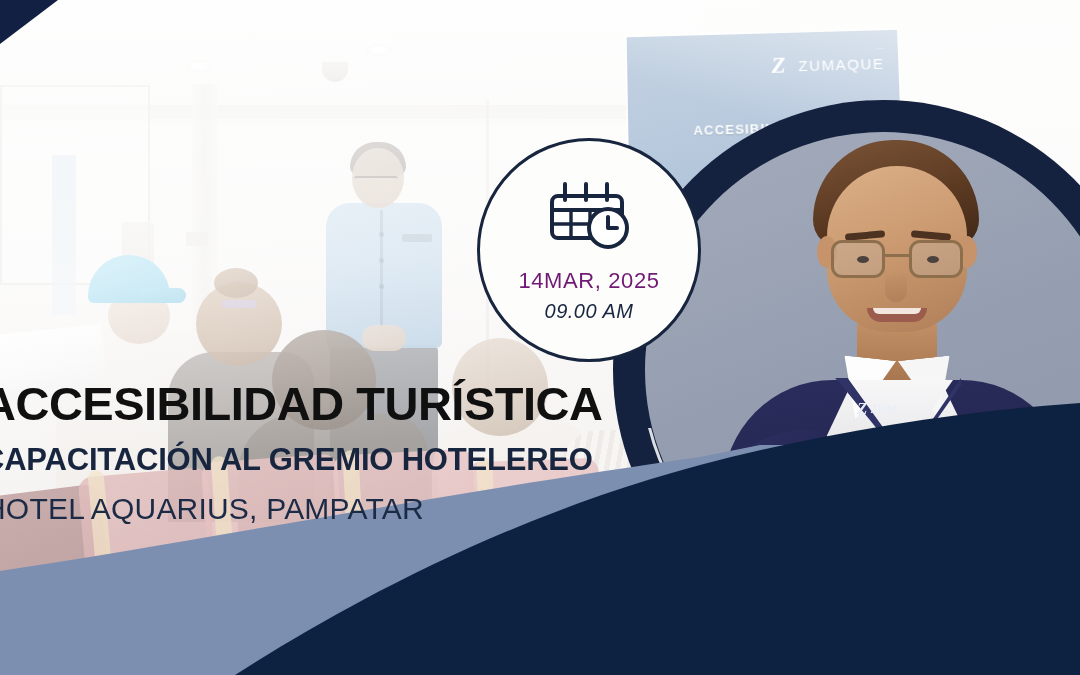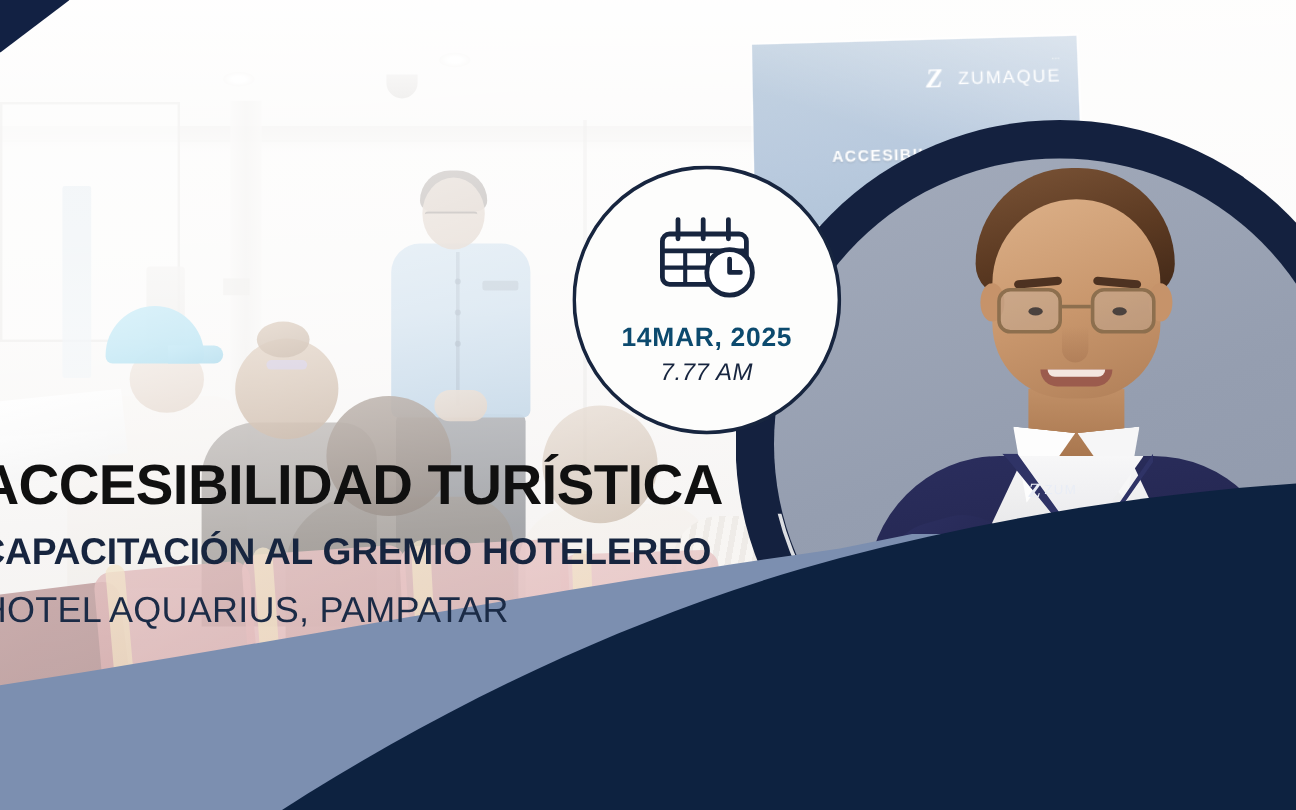--- a/index.html
+++ b/index.html
@@ -272,21 +272,21 @@
   }
 
   
   .badge{
     position:absolute; left:477px; top:138px; width:224px; height:224px;
     border-radius:50%; background:#fdfdfc; border:3px solid #17253f;
     display:flex; flex-direction:column; align-items:center; justify-content:center;
     gap:2px;
   }
   .badge-icon{ margin-bottom:12px; }
-  .badge-date{ color:#0c4a6e; font-size:22px; letter-spacing:.6px; font-weight:700; }
+  .badge-date{ color:#701a75; font-size:22px; letter-spacing:.6px; font-weight:400; }
   .badge-time{ color:#17253f; font-size:20px; font-style:italic; letter-spacing:.5px; margin-top:4px; }
 
   
   .headline{
     position:absolute; left:-18px; top:376px; width:700px;
     color:#101010; font-size:47px; font-weight:700; letter-spacing:-.5px;
     white-space:nowrap;
   }
   .subline{
     position:absolute; left:-18px; top:442px; width:700px;
@@ -447,20 +447,20 @@
         <path d="M12 18h58a6 6 0 0 1 6 6v30a6 6 0 0 1-6 6H12a6 6 0 0 1-6-6V24a6 6 0 0 1 6-6z" stroke="#17253f" stroke-width="4" fill="#fff"></path>
         <path d="M6 32h70" stroke="#17253f" stroke-width="4"></path>
         <path d="M25 32v28M44 32v28M61 32v22" stroke="#17253f" stroke-width="3.4"></path>
         <path d="M6 46h56" stroke="#17253f" stroke-width="3.4"></path>
         <path d="M19 6v16M40 6v16M61 6v16" stroke="#17253f" stroke-width="4" stroke-linecap="round"></path>
         <circle cx="62" cy="50" r="19" fill="#fff" stroke="#17253f" stroke-width="4"></circle>
         <path d="M62 39v11h9" stroke="#17253f" stroke-width="4" stroke-linecap="round" stroke-linejoin="round"></path>
       </svg>
     </div>
     <div class="badge-date">14MAR, 2025</div>
-    <div class="badge-time">7.77 AM</div>
+    <div class="badge-time">09.00 AM</div>
   </div>
 
   <div class="headline">ACCESIBILIDAD TURÍSTICA</div>
   <div class="subline">CAPACITACIÓN AL GREMIO HOTELEREO</div>
   <div class="venue">HOTEL AQUARIUS, PAMPATAR</div>
 
 </div>
 
 </body></html>

